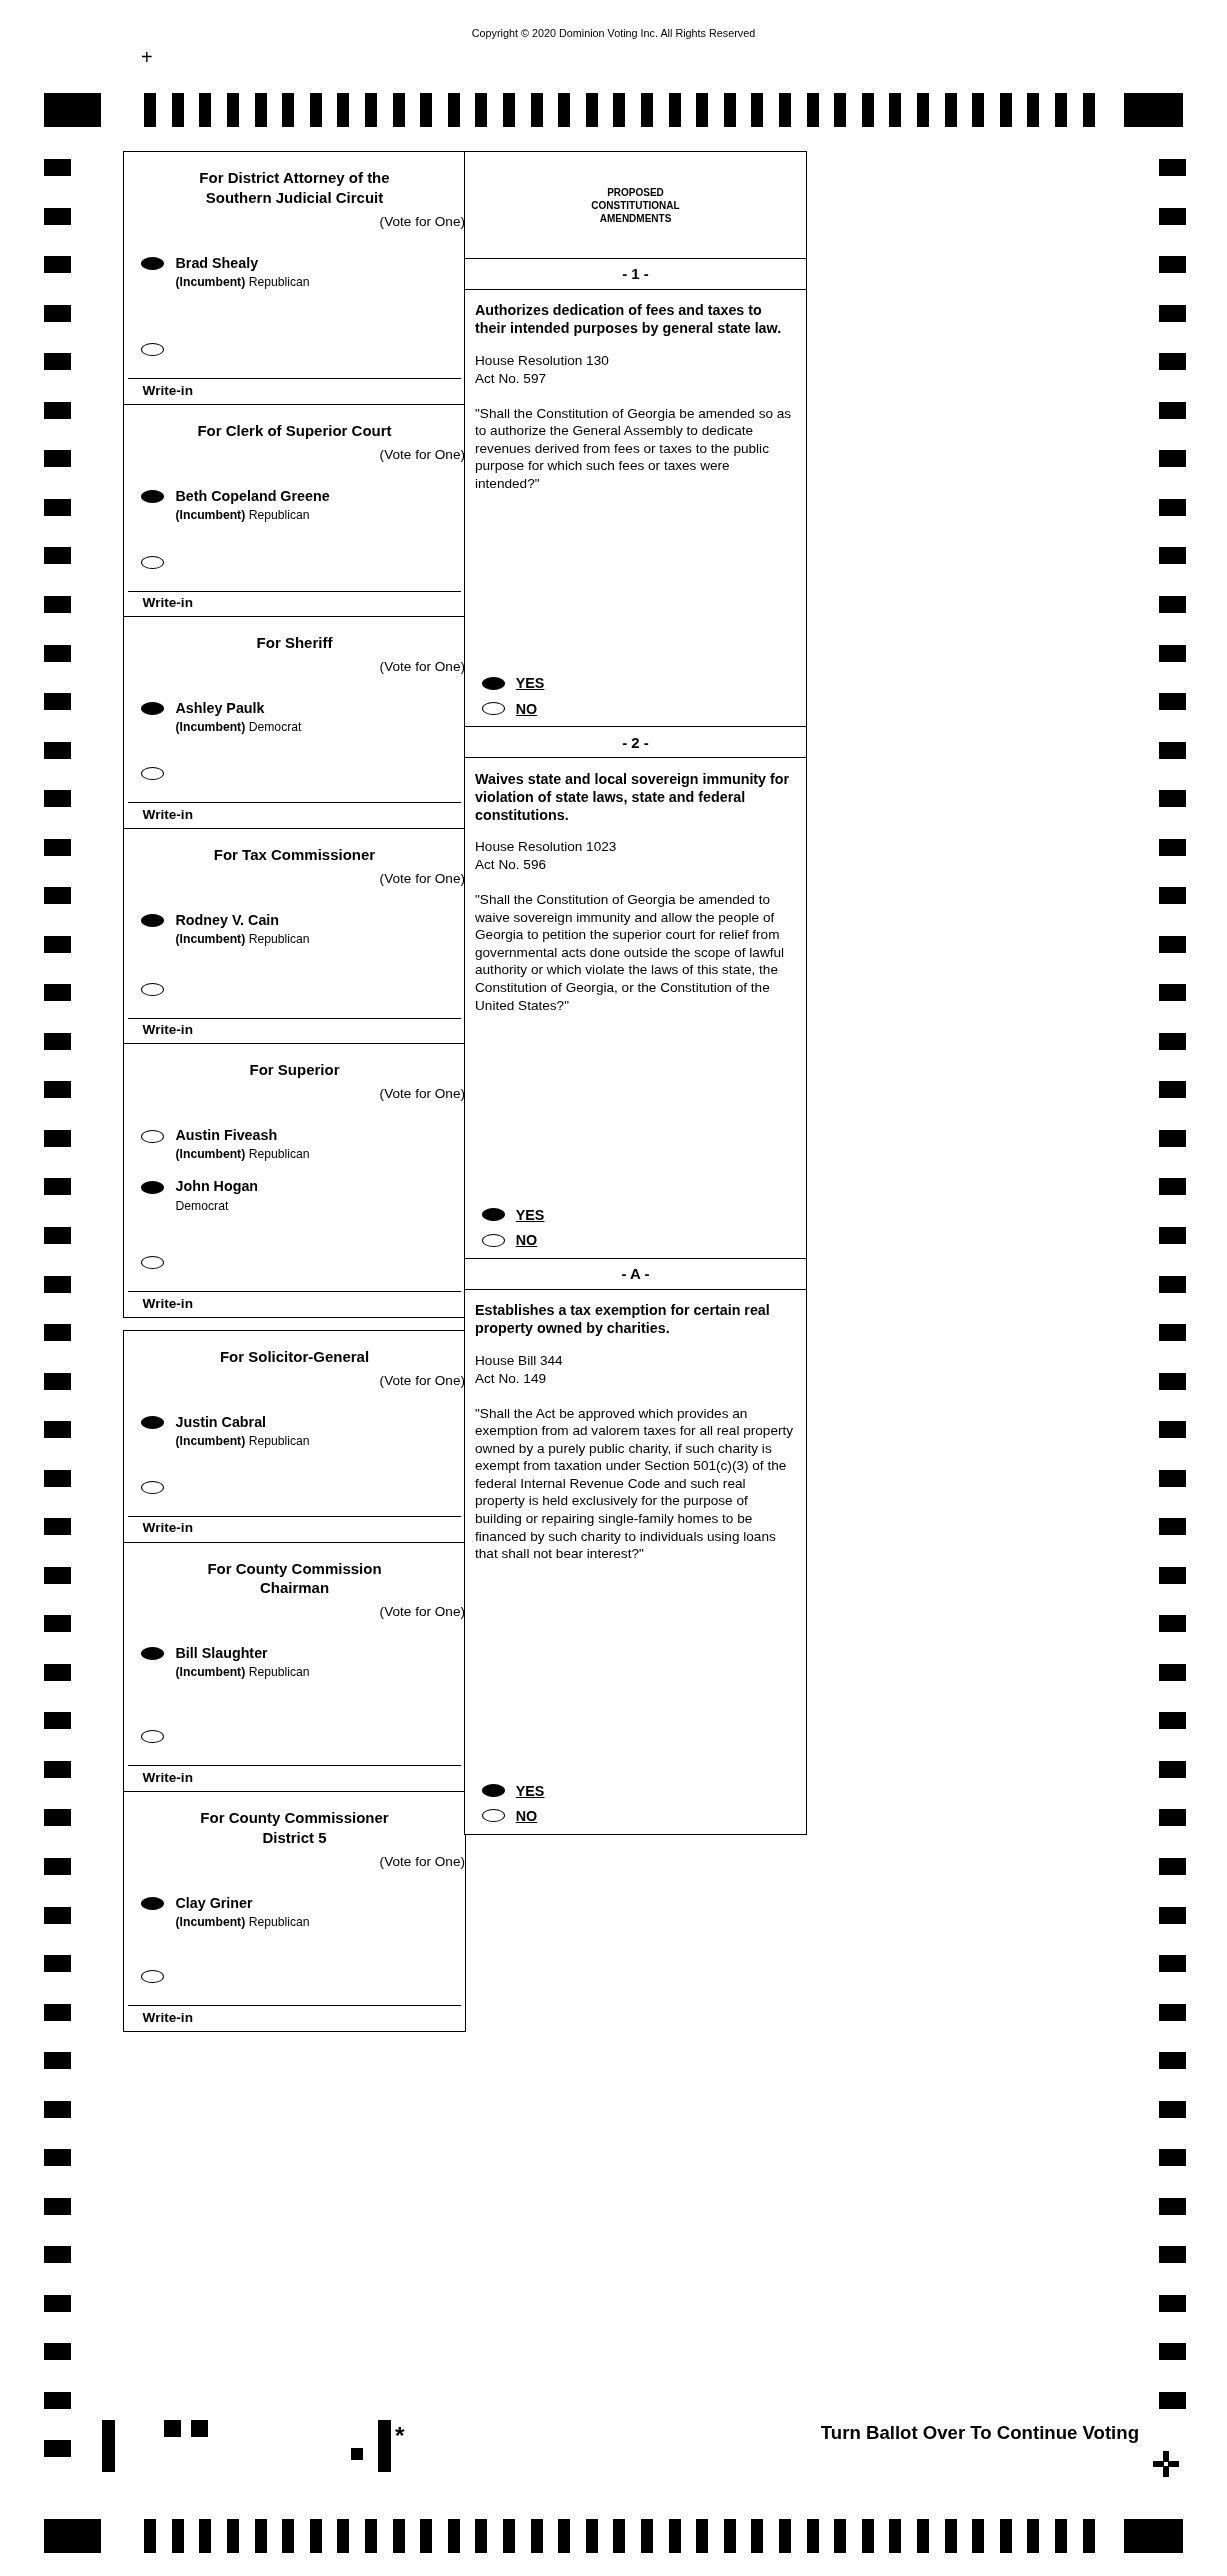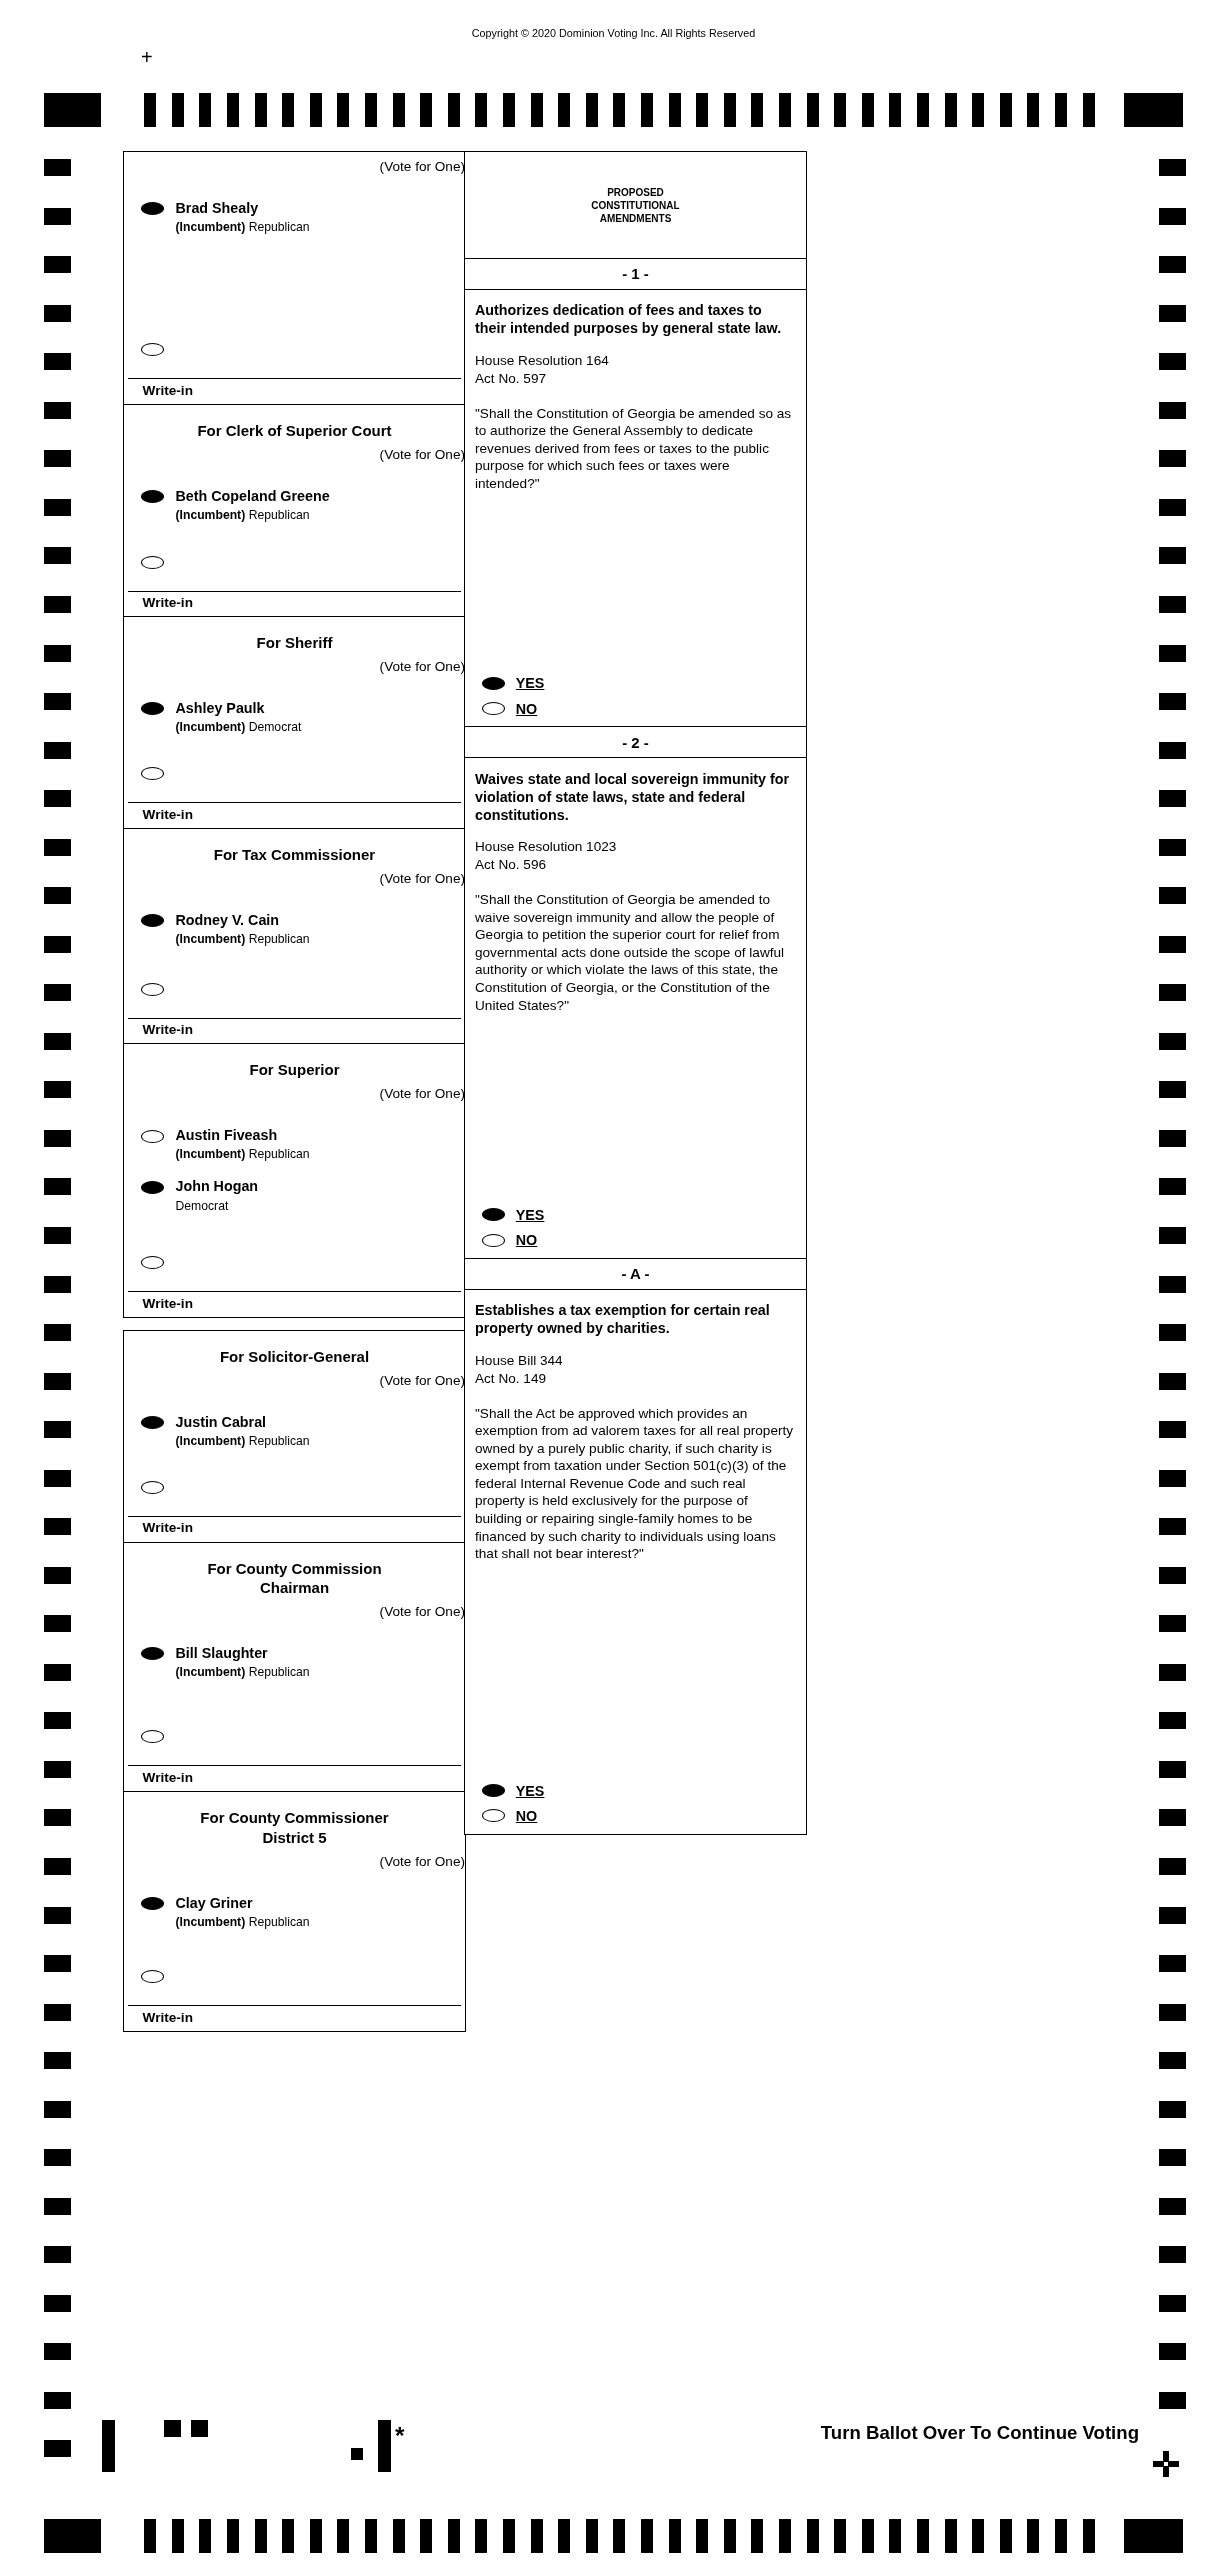--- a/index.html
+++ b/index.html
@@ -209,20 +209,22 @@
     <div class="sq" style="left: 1159px; top: 2198px;"></div>
     <div class="sq" style="left: 1159px; top: 2246px;"></div>
     <div class="sq" style="left: 1159px; top: 2295px;"></div>
     <div class="sq" style="left: 1159px; top: 2343px;"></div>
     <div class="sq" style="left: 1159px; top: 2392px;"></div>
   </div>
 
 <div class="col-left">
 
   <div class="contest first" style="height:254px">
+    <div class="c-title">For District Attorney of the
+Southern Judicial Circuit</div>
     <div class="c-vote">(Vote for One)</div>
     <div class="cand">
       <span class="oval filled"></span>
       <div class="cand-info">
         <div class="cand-name">Brad Shealy</div>
         <div class="cand-detail"><b>(Incumbent) </b><span>Republican</span></div>
       </div>
     </div>
     <div class="writein">
       <span class="oval"></span>
@@ -368,21 +370,21 @@
   <div class="rc-box first" style="height:108px">
     <div class="rc-header">PROPOSED
 CONSTITUTIONAL
 AMENDMENTS</div>
   </div>
 
   <div class="rc-box" style="height:470px">
     <div class="m-num">- 1 -</div>
     <div class="m-summary">Authorizes dedication of fees and taxes to their intended purposes by general state law.</div>
     <div class="m-ref">
-      <div>House Resolution 164</div>
+      <div>House Resolution 130</div>
       <div>Act No. 597</div>
     </div>
     <div class="m-quote">"Shall the Constitution of Georgia be amended so as to authorize the General Assembly to dedicate revenues derived from fees or taxes to the public purpose for which such fees or taxes were intended?"</div>
     <div class="yn">
       <div class="yn-row">
         <span class="oval filled"></span>
         <span class="yn-label">YES</span>
       </div>
       <div class="yn-row">
         <span class="oval"></span>

